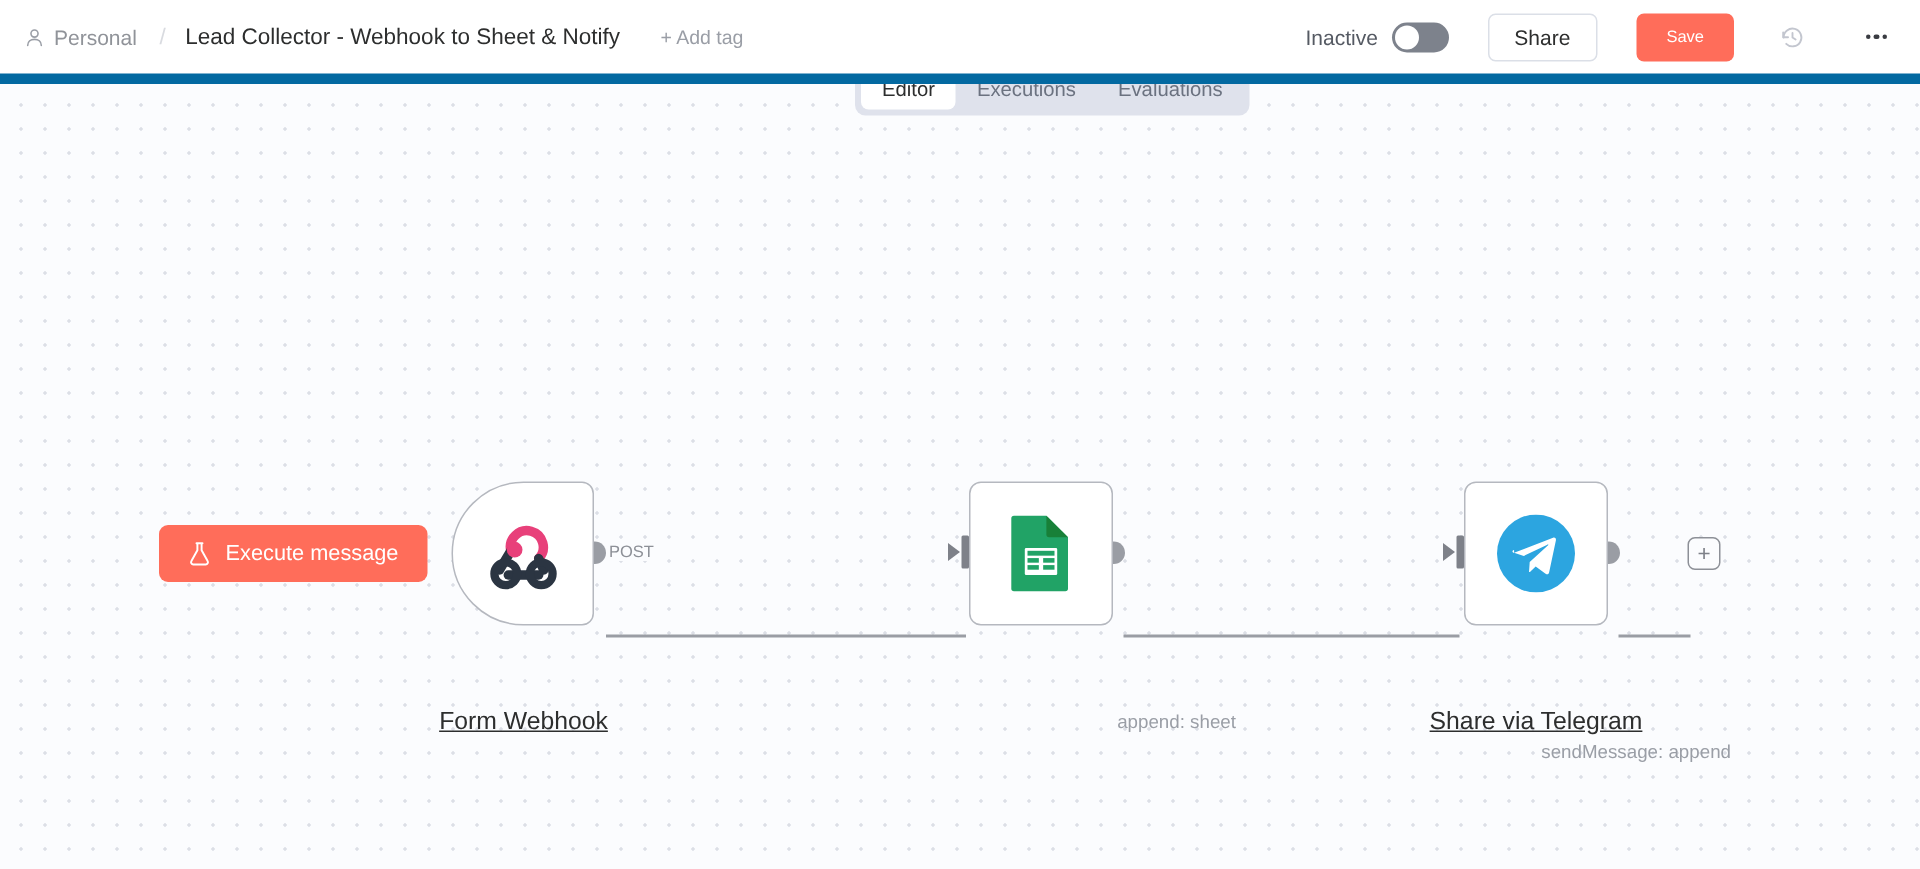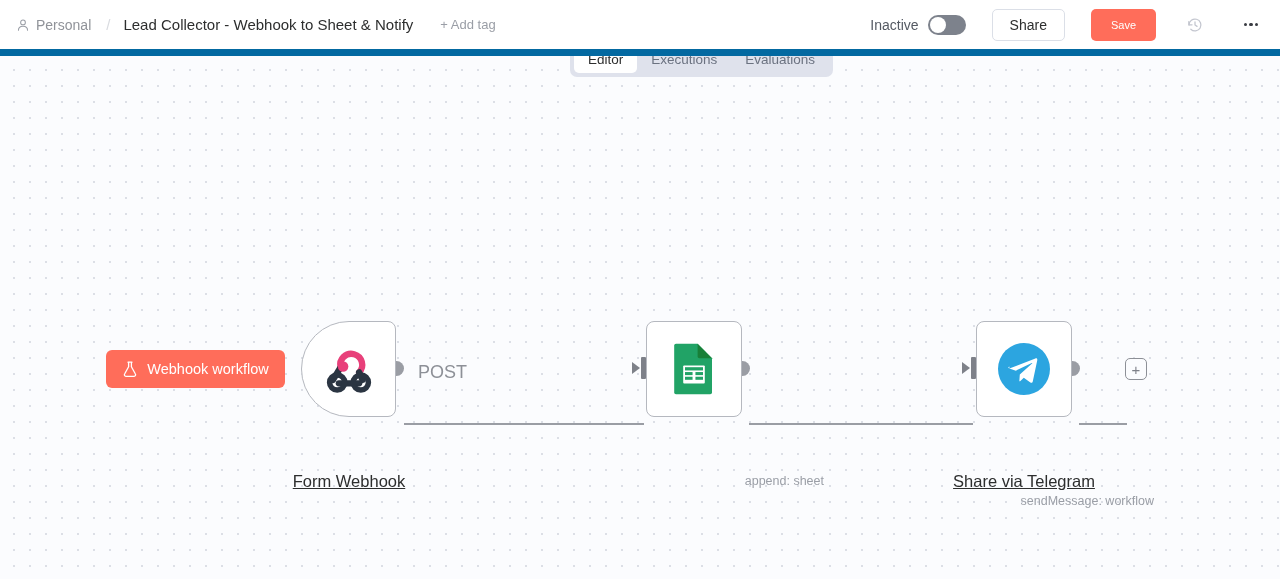--- a/index.html
+++ b/index.html
@@ -241,24 +241,24 @@
   }
   .out-dot {
     position: absolute;
     width: 15px; height: 15px;
     border-radius: 50%;
     background: #9a9da4;
     z-index: 8;
   }
   .post-label {
     position: absolute;
-    font-size: 18px;
+    font-size: 11px;
     color: #8d9097;
     background: #fbfcfe;
-    padding: 0 14px;
+    padding: 0 2px;
     z-index: 9;
     white-space: nowrap;
   }
   .in-port {
     position: absolute;
     z-index: 8;
     display: flex;
     align-items: center;
   }
   .in-port .arrow {
@@ -315,21 +315,21 @@
     </div>
     <div class="in-port" style="left:962px; top:301px;">
       <span class="arrow"></span>
       <span class="bar"></span>
     </div>
 
     <div class="execute-btn" style="top:294px;">
       <svg width="16" height="17" viewBox="0 0 16 17" fill="none">
         <path d="M6 1.2h4M6.6 1.2v4.6L2.6 13a1.5 1.5 0 0 0 1.3 2.3h8.2a1.5 1.5 0 0 0 1.3-2.3L9.4 5.8V1.2" stroke="#ffffff" stroke-width="1.3" stroke-linecap="round" stroke-linejoin="round"></path>
       </svg>
-      <span>Webhook workflow</span>
+      <span>Execute message</span>
     </div>
 
     <div class="node trigger" style="top:265px;">
       <svg width="54" height="54" viewBox="0 0 64 64">
 
         <path d="M22 30 A13 13 0 1 1 44 36" stroke="#e8407a" stroke-width="7.5" fill="none" stroke-linecap="round"></path>
 
         <path d="M22 30 L13 45" stroke="#2b3542" stroke-width="7.5" fill="none" stroke-linecap="round"></path>
 
         <path d="M44 36 L48 45" stroke="#2b3542" stroke-width="7.5" fill="none" stroke-linecap="round"></path>
@@ -362,21 +362,21 @@
     </div>
 
     <div class="node standard node-telegram" style="top:265px;">
       <svg width="52" height="52" viewBox="0 0 48 48">
         <circle cx="24" cy="24" r="24" fill="#2ca5e0"></circle>
         <path d="M10.5 23.6l24-9.3c1.1-.4 2.1.3 1.7 1.9l-4.1 19.3c-.3 1.3-1.1 1.6-2.2.98l-6.1-4.5-2.9 2.8c-.33.33-.6.6-1.2.6l.43-6.2 11.3-10.2c.5-.43-.1-.68-.76-.26L16.5 25.5l-6-1.9c-1.3-.4-1.3-1.3.02-1.9z" fill="#ffffff"></path>
       </svg>
     </div>
     <div class="node-caption" style="left:894px; top:415px;">
       <div class="title">Share via Telegram</div>
-      <div class="sub">sendMessage: workflow</div>
+      <div class="sub">sendMessage: append</div>
     </div>
 
     <div class="plus-btn" style="top:302px;">
       <span>+</span>
     </div>
   </div>
 
   <div class="tabbar">
     <div class="tab active">Editor</div>
     <div class="tab">Executions</div>

